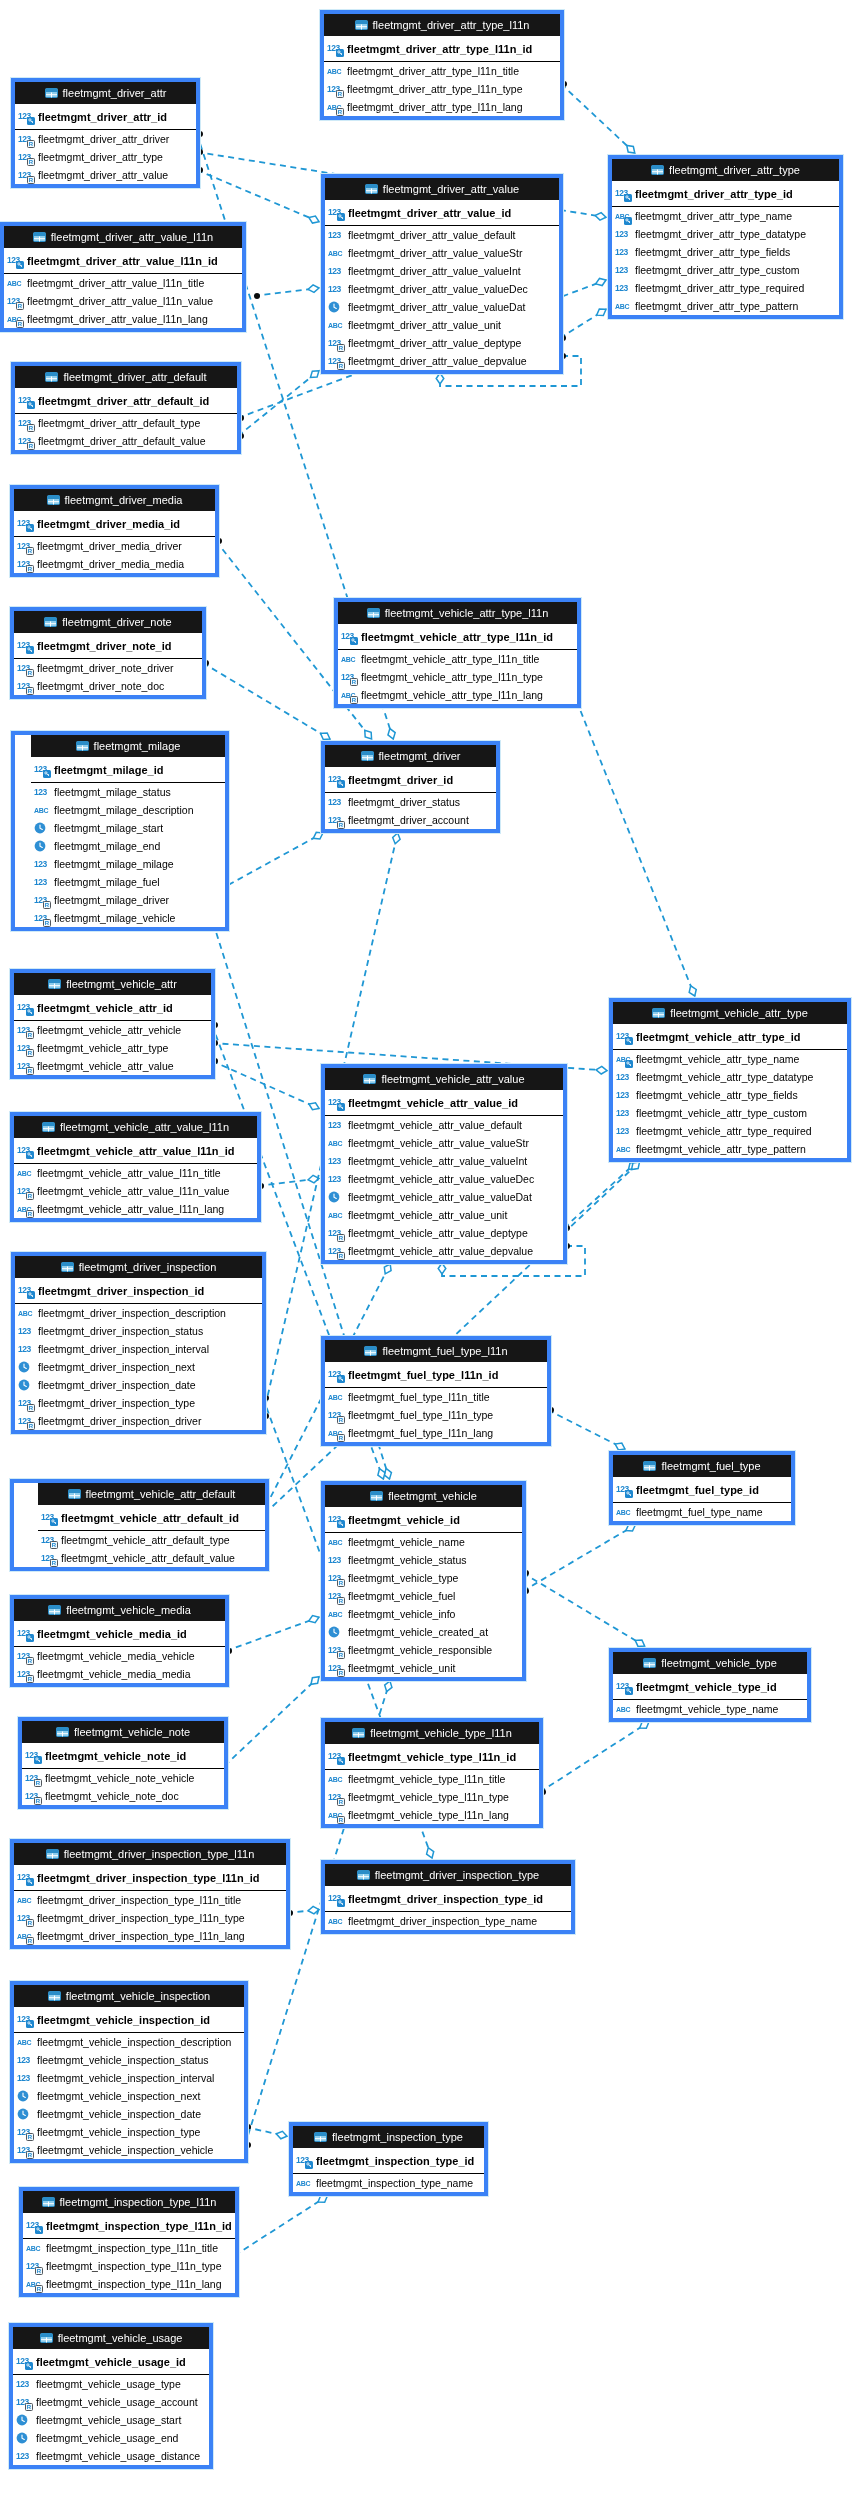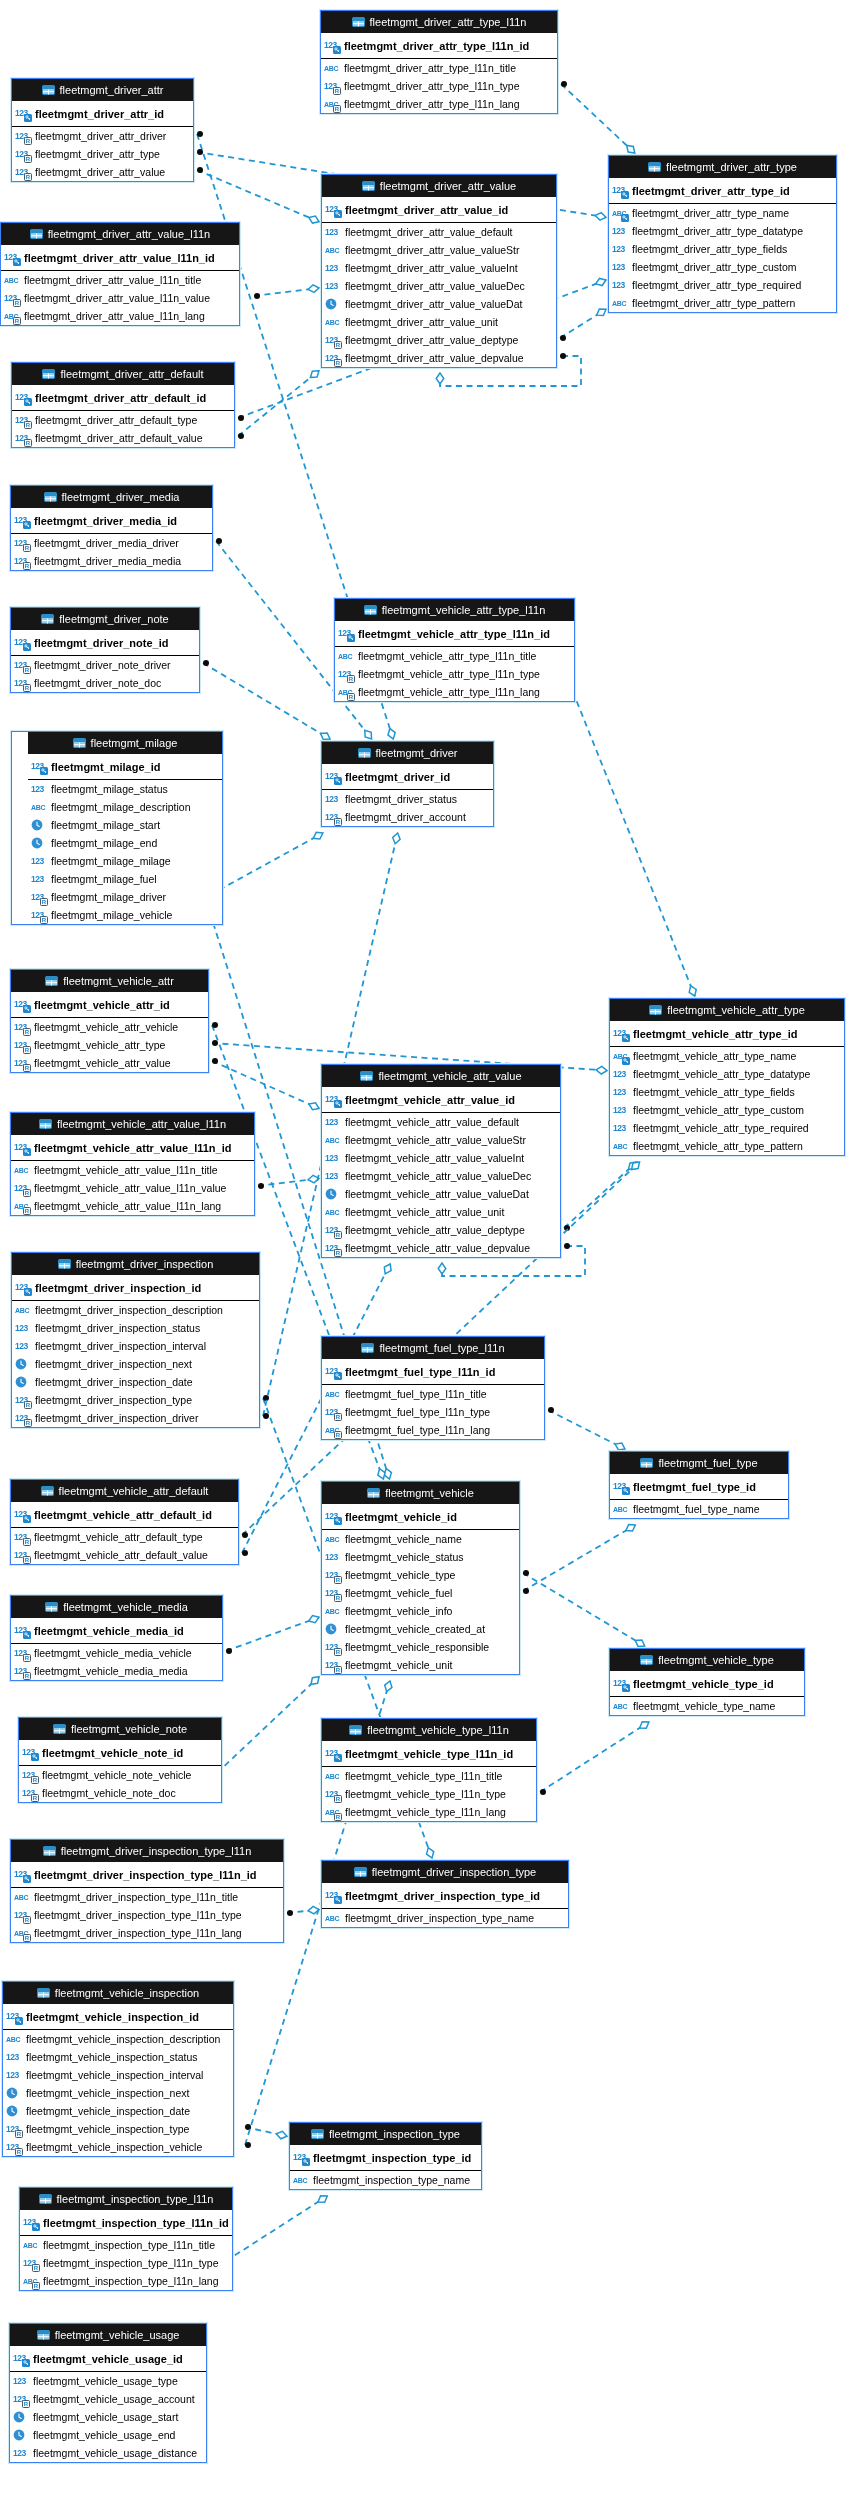--- a/index.html
+++ b/index.html
@@ -3,21 +3,21 @@
 <meta charset="utf-8">
 <style>
   html,body{margin:0;padding:0;}
   body{width:852px;height:2502px;background:#ffffff;position:relative;
        font-family:"Liberation Sans",sans-serif;overflow:hidden;}
   #stage{position:absolute;left:0;top:0;width:852px;height:2502px;}
   #wires{position:absolute;left:0;top:0;z-index:0;}
   .wire{stroke:#1f97d4;stroke-width:1.8;fill:none;stroke-dasharray:6 4.5;}
   .dot{fill:#0b0b0b;stroke:none;}
   .dmd{fill:#ffffff;stroke:#1f97d4;stroke-width:1.5;}
-  .tbl{position:absolute;z-index:1;background:#ffffff;border:1px solid #3b82f6;
+  .tbl{position:absolute;z-index:1;background:#ffffff;border:4px solid #3b82f6;
        box-shadow:0 0 0 1px #cfeaf7;box-sizing:content-box;}
   .thead{height:22px;background:#161616;color:#ffffff;display:flex;align-items:center;
          justify-content:center;gap:5px;font-size:11px;white-space:nowrap;overflow:hidden;}
   .tbl-ic{display:inline-flex;flex:none;}
   .row{display:flex;align-items:center;height:18px;padding:0 3px;font-size:10.5px;
        color:#000;white-space:nowrap;overflow:hidden;}
   .row.pk{height:25px;font-weight:bold;font-size:11px;border-bottom:1px solid #000;}
   .col-icon{position:relative;width:17px;min-width:17px;height:13px;display:inline-flex;
             align-items:center;margin-right:3px;}
   .g-num{font-size:8.5px;font-weight:bold;color:#1e87cf;letter-spacing:-0.5px;line-height:1;}
@@ -1030,21 +1030,21 @@
         <span>fleetmgmt_fuel_type_l11n_type</span>
       </div>
       <div class="row">
         <span class="col-icon">
           <span class="g-abc">ABC</span>
           <span class="badge ref">R</span>
         </span>
         <span>fleetmgmt_fuel_type_l11n_lang</span>
       </div>
     </div>
-    <div class="tbl" style="left: 10px; top: 1479px; width: 227px;">
+    <div class="tbl" style="left: 10px; top: 1479px; width: 227px; padding-left: 24px;">
       <div class="thead">
         <span class="tbl-ic">
           <svg width="13" height="10" viewBox="0 0 13 10">
             <rect x="0.5" y="0.5" width="12" height="9" rx="1" fill="#8ecdec" stroke="#2a8dc8"></rect>
             <rect x="1" y="1" width="11" height="3" fill="#2a8dc8"></rect>
             <path d="M6.5 4.5v5 M1 6.7h11" stroke="#fff" stroke-width="1" fill="none"></path>
           </svg>
         </span>
         <span>fleetmgmt_vehicle_attr_default</span>
       </div>
@@ -1401,21 +1401,21 @@
         </span>
         <span>fleetmgmt_driver_inspection_type_id</span>
       </div>
       <div class="row">
         <span class="col-icon">
           <span class="g-abc">ABC</span>
         </span>
         <span>fleetmgmt_driver_inspection_type_name</span>
       </div>
     </div>
-    <div class="tbl" style="left: 2px; top: 1981px; width: 230px;">
+    <div class="tbl" style="left: 10px; top: 1981px; width: 230px;">
       <div class="thead">
         <span class="tbl-ic">
           <svg width="13" height="10" viewBox="0 0 13 10">
             <rect x="0.5" y="0.5" width="12" height="9" rx="1" fill="#8ecdec" stroke="#2a8dc8"></rect>
             <rect x="1" y="1" width="11" height="3" fill="#2a8dc8"></rect>
             <path d="M6.5 4.5v5 M1 6.7h11" stroke="#fff" stroke-width="1" fill="none"></path>
           </svg>
         </span>
         <span>fleetmgmt_vehicle_inspection</span>
       </div>

